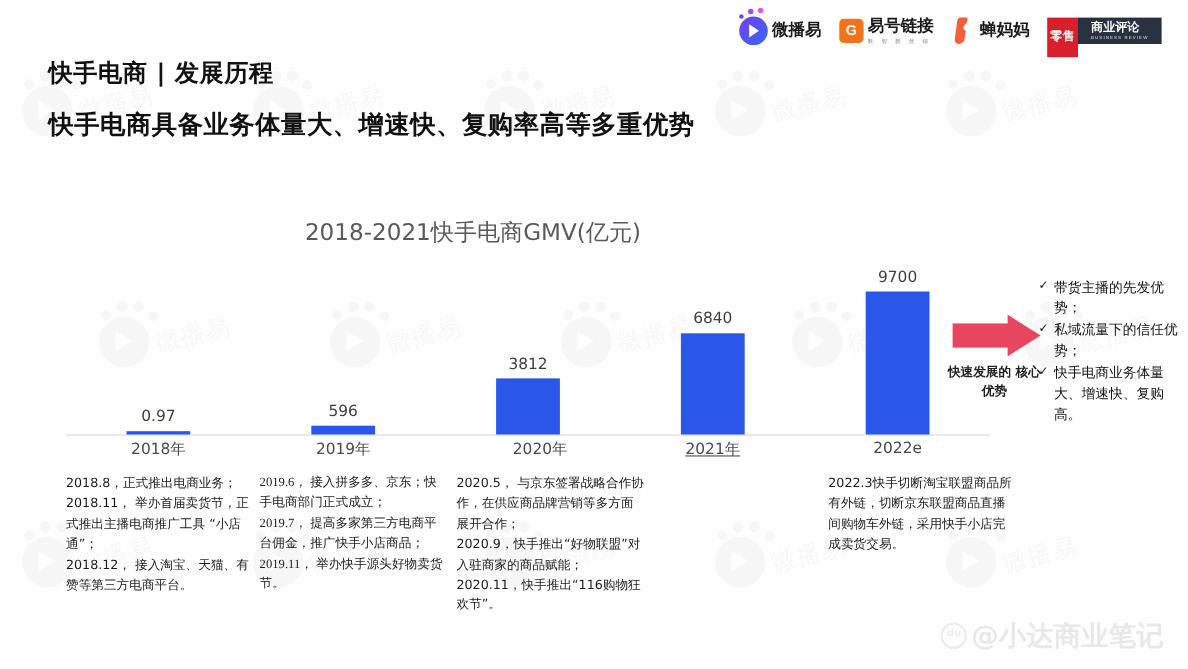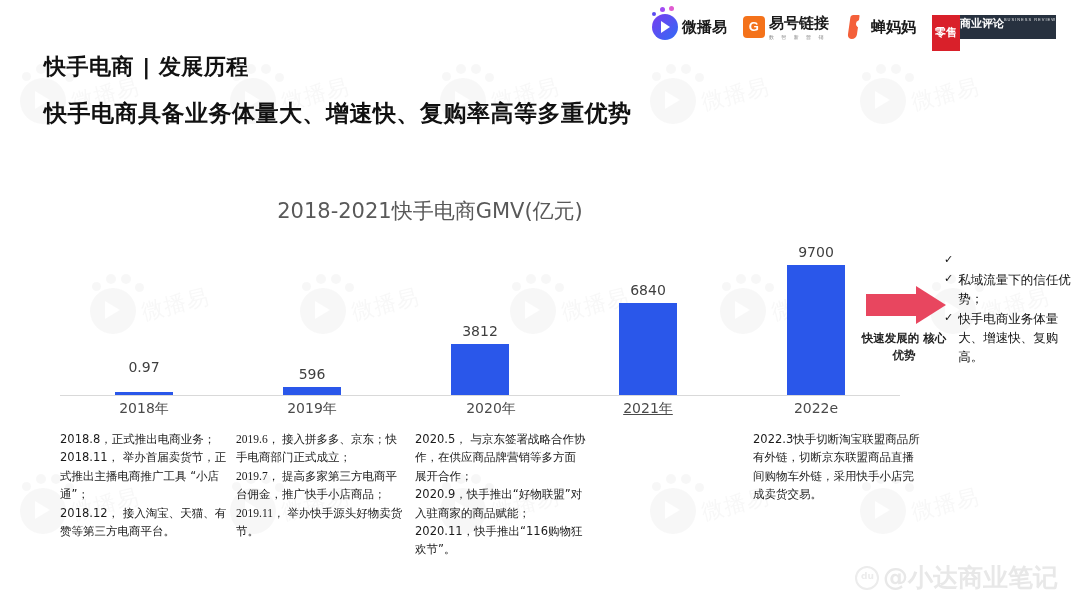--- a/index.html
+++ b/index.html
@@ -75,22 +75,22 @@
   .logo-mark-cmm::after{
     content:""; position:absolute; left:11px; top:5px; width:9px; height:8px;
     background:#ffffff; border-radius:50%;
   }
   .logo-ls { display:flex; align-items:stretch; height:24px; }
   .ls-red {
     background:#d9202a; color:#fff; font-size:11px; font-weight:bold;
     padding:18px 3px; line-height:1.05; display:flex; align-items:center;
   }
   .ls-dark {
-    background:#27313f; color:#fff; padding:2px 0;
-    display:flex; flex-direction:row; justify-content:center;
+    background:#27313f; color:#fff; padding:2px 12px;
+    display:flex; flex-direction:column; justify-content:center;
   }
   .ls-dark .t1 { font-size:11px; font-weight:bold; line-height:1.1; }
   .ls-dark .t2 { font-size:4px; letter-spacing:1px; opacity:.85; }
 
   
   .h1 {
     position:absolute; left:44px; top:52px; z-index:4;
     font-size:22px; font-weight:bold; color:#111; letter-spacing:.5px;
     font-family:"DejaVu Sans","Liberation Sans",sans-serif;
   }
@@ -386,21 +386,21 @@
 
   </div>
 
   <div class="h1">快手电商 | 发展历程</div>
   <div class="h2">快手电商具备业务体量大、增速快、复购率高等多重优势</div>
 
   <div class="chart-title">2018-2021快手电商GMV(亿元)</div>
 
   <div class="plot" id="plot">
     <div class="axis"></div>
-  <div class="bar-slot" style="left: 0px; gap: 12px;">
+  <div class="bar-slot" style="left: 0px;">
         <div class="bar-val">0.97</div>
         <div class="bar" style="background: rgb(42, 87, 234); height: 3px;"></div>
       </div>
       <div class="bar-slot" style="left: 168px;">
         <div class="bar-val">596</div>
         <div class="bar" style="background: rgb(42, 87, 234); height: 8px;"></div>
       </div>
       <div class="bar-slot" style="left: 336px;">
         <div class="bar-val">3812</div>
         <div class="bar" style="background: rgb(42, 87, 234); height: 51px;"></div>
@@ -426,20 +426,21 @@
   <div class="arrow-wrap">
     <div class="arrow-body"></div>
     <div class="arrow-head"></div>
     <div class="arrow-cap">快速发展的
 核心优势</div>
   </div>
 
   <div class="adv" id="advList">
       <div class="adv-item">
         <span class="adv-check">✓</span>
+        <span>带货主播的先发优势；</span>
       </div>
       <div class="adv-item">
         <span class="adv-check">✓</span>
         <span>私域流量下的信任优势；</span>
       </div>
       <div class="adv-item">
         <span class="adv-check">✓</span>
         <span>快手电商业务体量大、增速快、复购高。</span>
       </div>
     </div>

